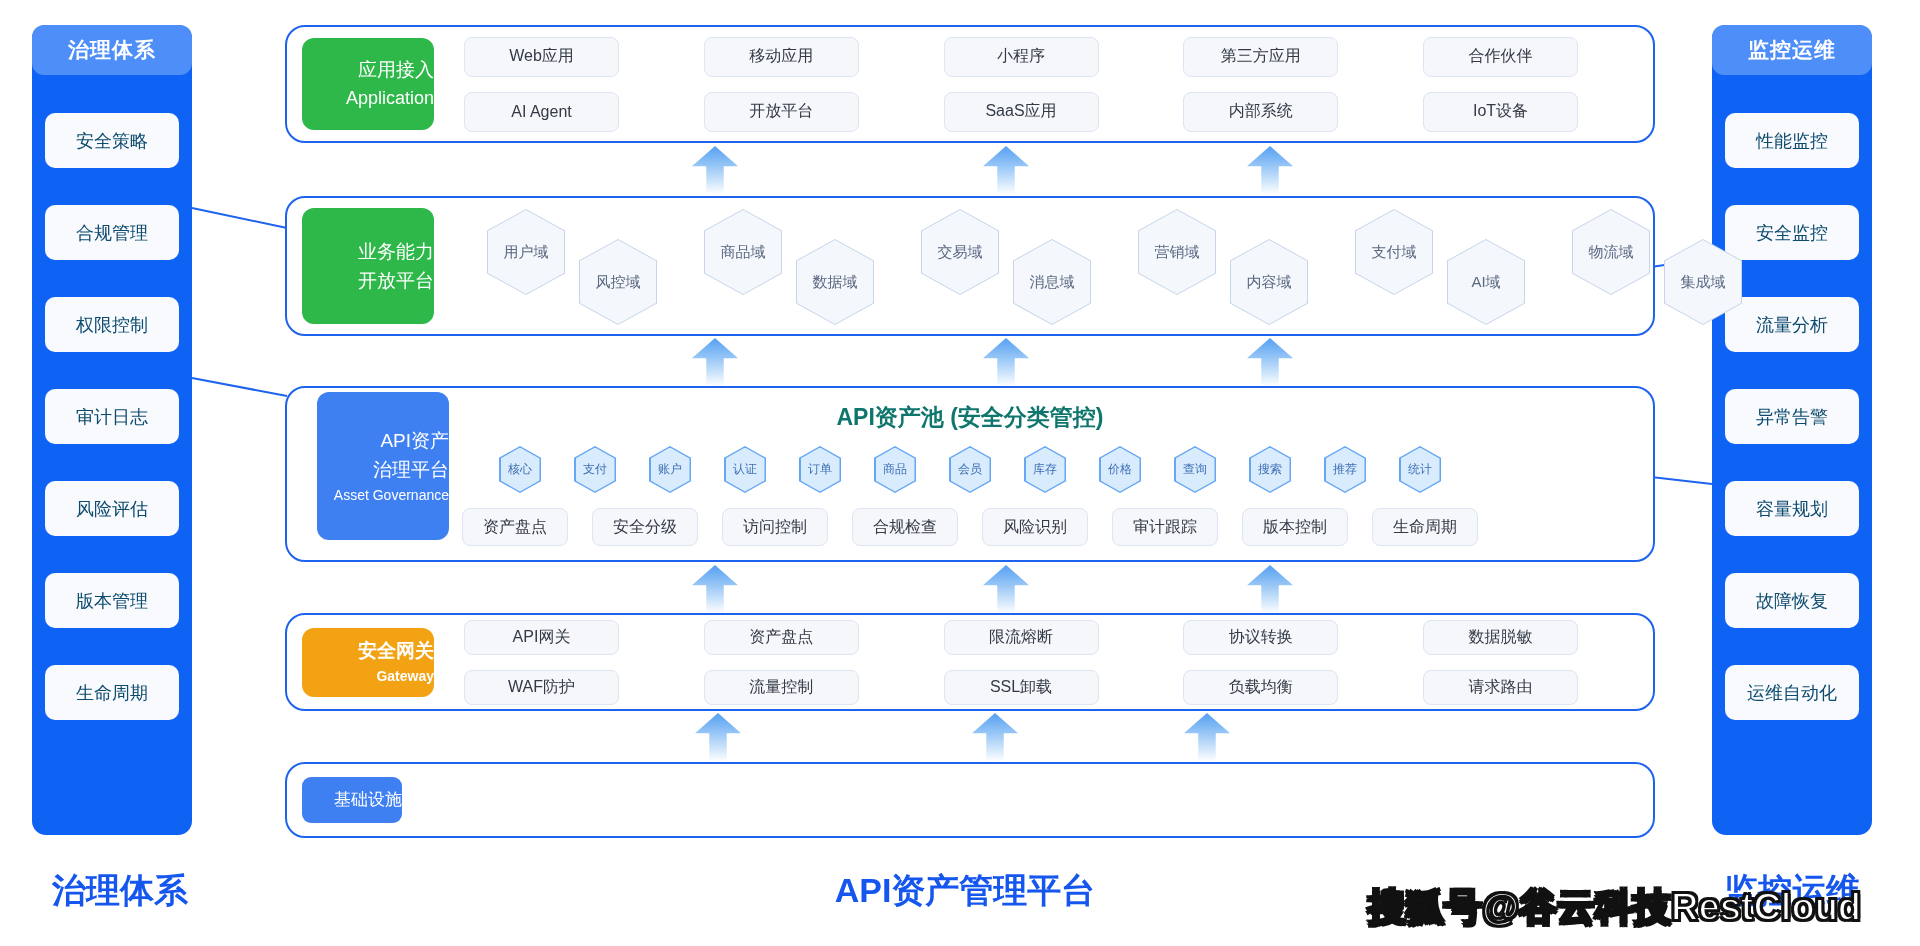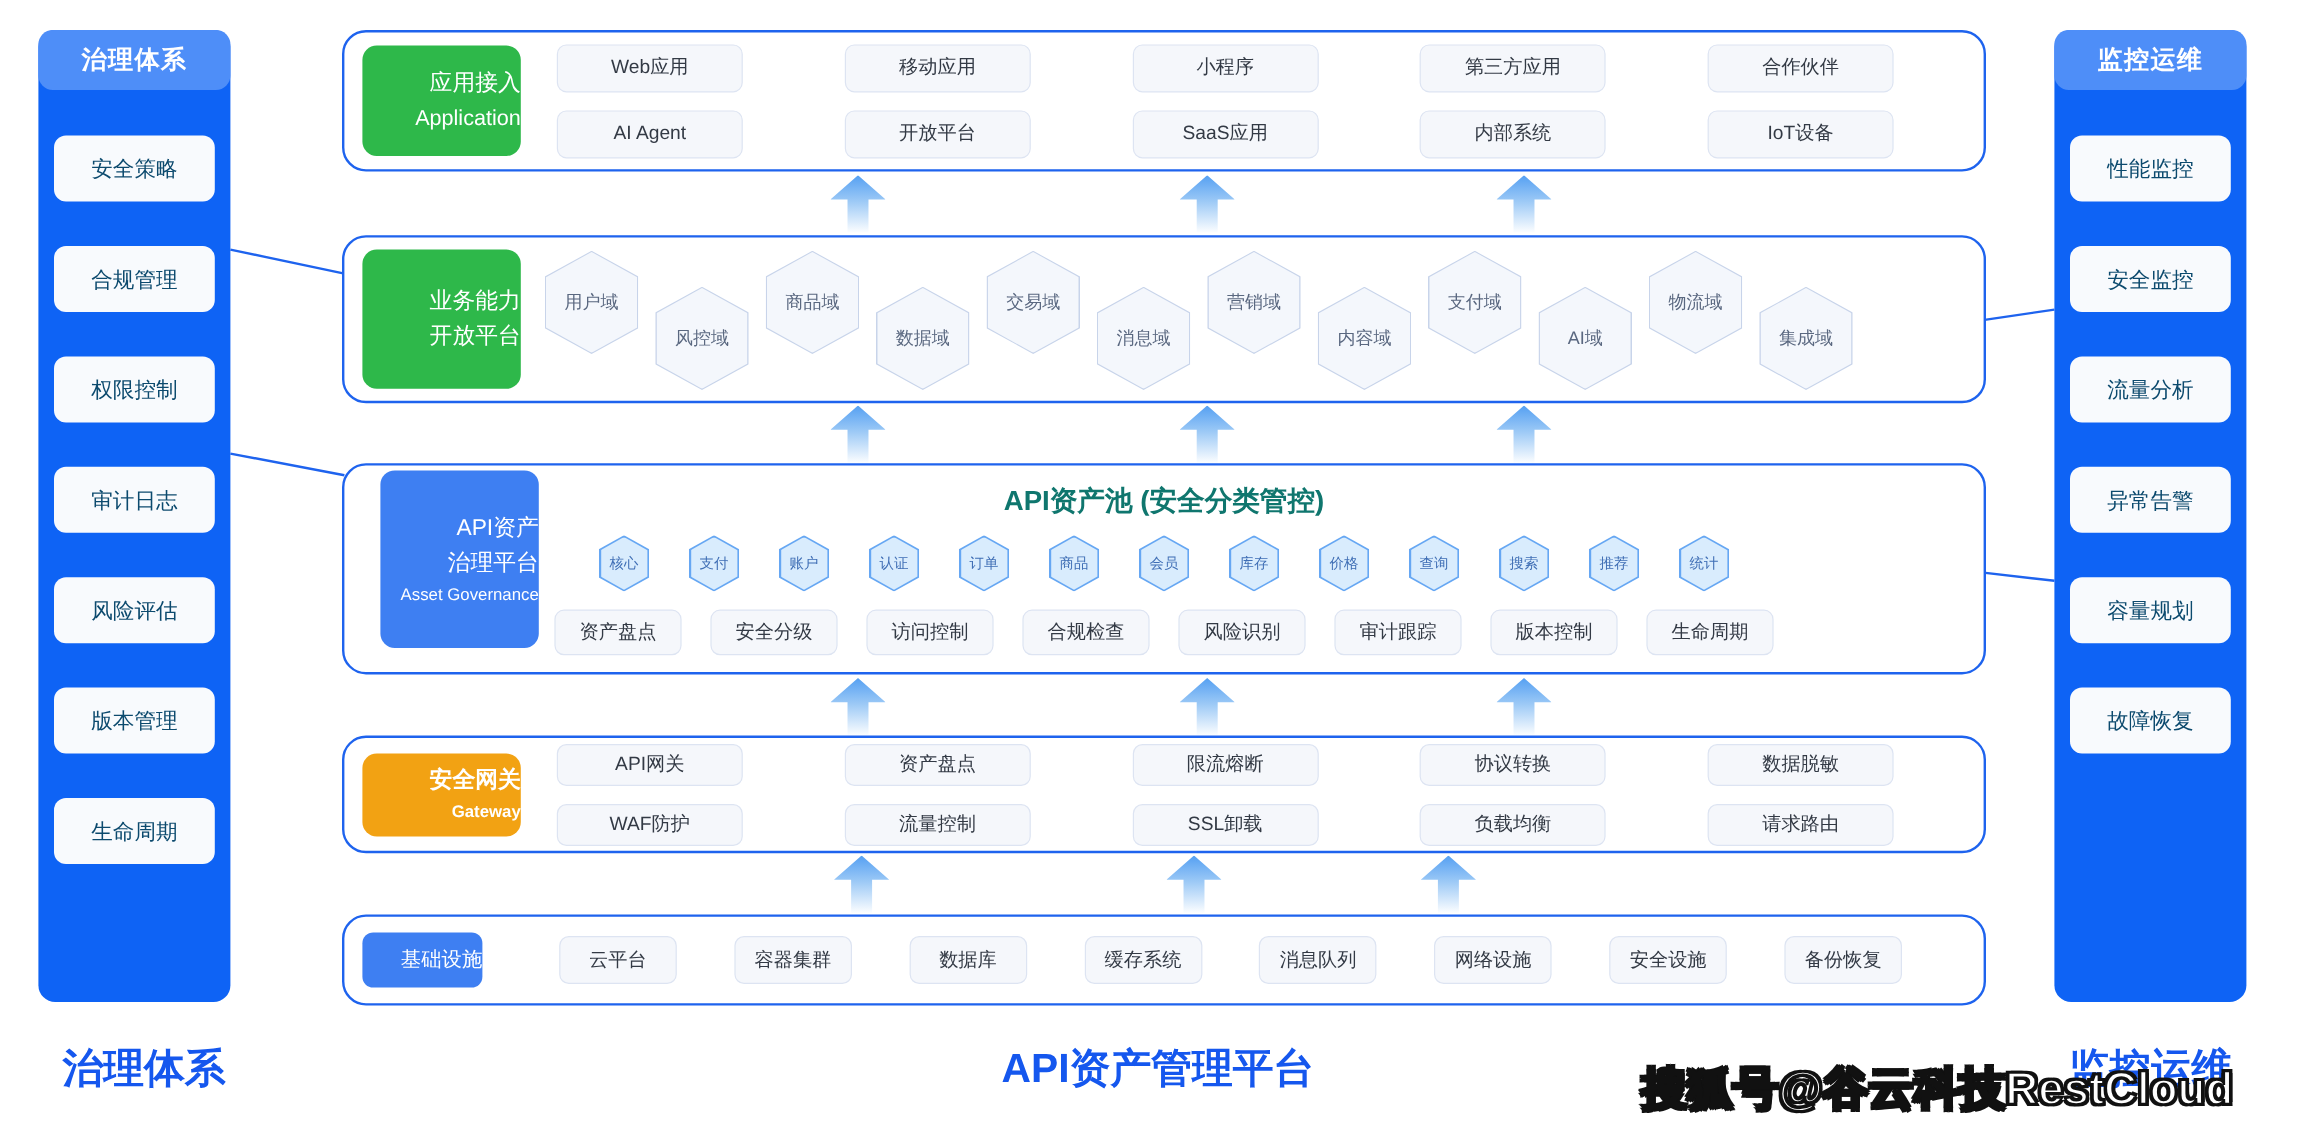--- a/index.html
+++ b/index.html
@@ -34,21 +34,21 @@
     margin:0 75px 0 30px;row-gap:15px;}
   .grid5 .chip{height:38px;}
   #row-gateway .grid5 .chip{height:33px;}
   
   .hexstrip{display:flex;gap:14px;margin-left:20px;align-items:flex-start;padding-top:0;}
   .hex{width:78px;height:86px;position:relative;flex:none;
     clip-path:polygon(50% 0,100% 25%,100% 75%,50% 100%,0 75%,0 25%);background:#c8d4ea;}
   .hex>span{position:absolute;inset:1px;clip-path:inherit;background:#f4f7fc;
     display:flex;align-items:center;justify-content:center;font-size:15px;color:#5a6880;}
   .hex.dn{margin-top:32px;}
-  .hex.up{margin-top:2px;}
+  .hex.up{margin-top:2px;margin-left:33px;}
   
   #row-asset{display:block;}
   #row-asset .badge{position:absolute;left:15px;top:4px;height:148px;}
   .asset-title{margin-top:14px;text-align:center;font-size:23px;font-weight:600;color:#0f766e;}
   .tagrow{margin-top:13px;display:flex;justify-content:center;gap:33px;}
   .tag-hex{width:42px;height:47px;position:relative;flex:none;
     clip-path:polygon(50% 0,100% 25%,100% 75%,50% 100%,0 75%,0 25%);background:#66a7f3;}
   .tag-hex>span{position:absolute;inset:1.5px;clip-path:inherit;background:#d9ecfd;
     display:flex;align-items:center;justify-content:center;font-size:12px;color:#3f6eb5;}
   .featrow{margin-top:15px;display:flex;justify-content:center;gap:24px;}
@@ -94,20 +94,21 @@
 
 <div id="sidebar-right" class="sidebar">
   <div class="hd">监控运维</div>
   <div class="items">
     <div class="sit">性能监控</div>
     <div class="sit">安全监控</div>
     <div class="sit">流量分析</div>
     <div class="sit">异常告警</div>
     <div class="sit">容量规划</div>
     <div class="sit">故障恢复</div>
+    <div class="sit">运维自动化</div>
   </div>
 </div>
 
 <div class="row" id="row-application" style="top:25px;height:118px;">
   <div class="badge green" style="height:92px;">
     <span class="b1">应用接入</span>
     <span class="b2" style="font-size:18px;">Application</span>
   </div>
   <div class="grid5">
     <div class="chip">Web应用</div>
@@ -243,30 +244,20 @@
     <div class="chip">流量控制</div>
     <div class="chip">SSL卸载</div>
     <div class="chip">负载均衡</div>
     <div class="chip">请求路由</div>
   </div>
 </div>
 
 <div class="row" id="row-infra" style="top:762px;height:76px;gap:16px;">
   <div class="badge blue">
     <span class="b1">基础设施</span>
-  </div>
-  <div class="infra-items">
-    <div class="chip">云平台</div>
-    <div class="chip">容器集群</div>
-    <div class="chip">数据库</div>
-    <div class="chip">缓存系统</div>
-    <div class="chip">消息队列</div>
-    <div class="chip">网络设施</div>
-    <div class="chip">安全设施</div>
-    <div class="chip">备份恢复</div>
   </div>
 </div>
 
 <div class="uparrow" style="left:692px;top:146px;"></div>
 <div class="uparrow" style="left:983px;top:146px;"></div>
 <div class="uparrow" style="left:1247px;top:146px;"></div>
 <div class="uparrow" style="left:692px;top:338px;"></div>
 <div class="uparrow" style="left:983px;top:338px;"></div>
 <div class="uparrow" style="left:1247px;top:338px;"></div>
 <div class="uparrow" style="left:692px;top:565px;"></div>

